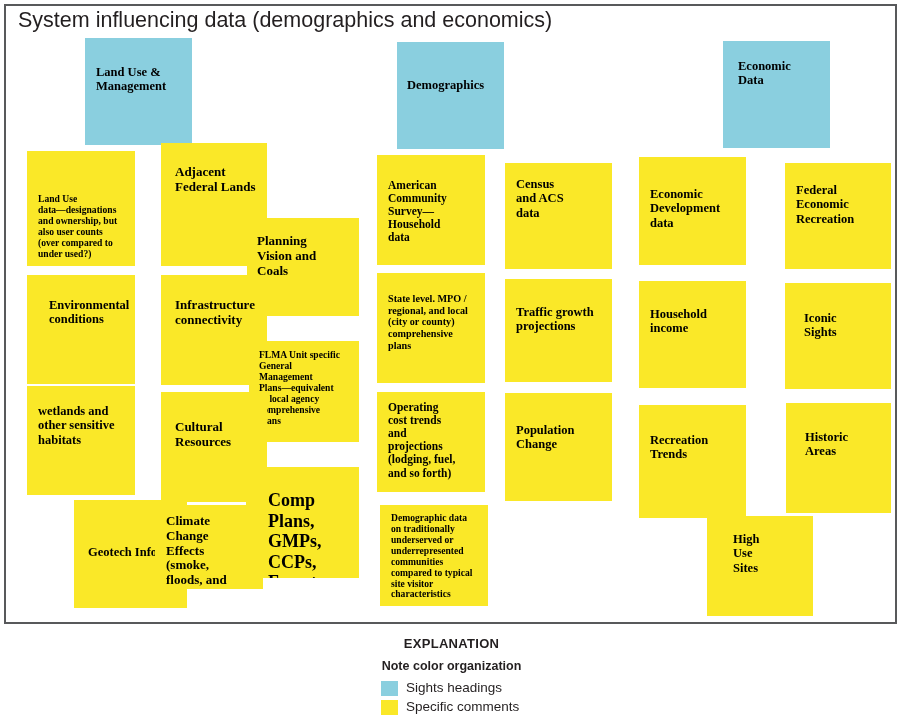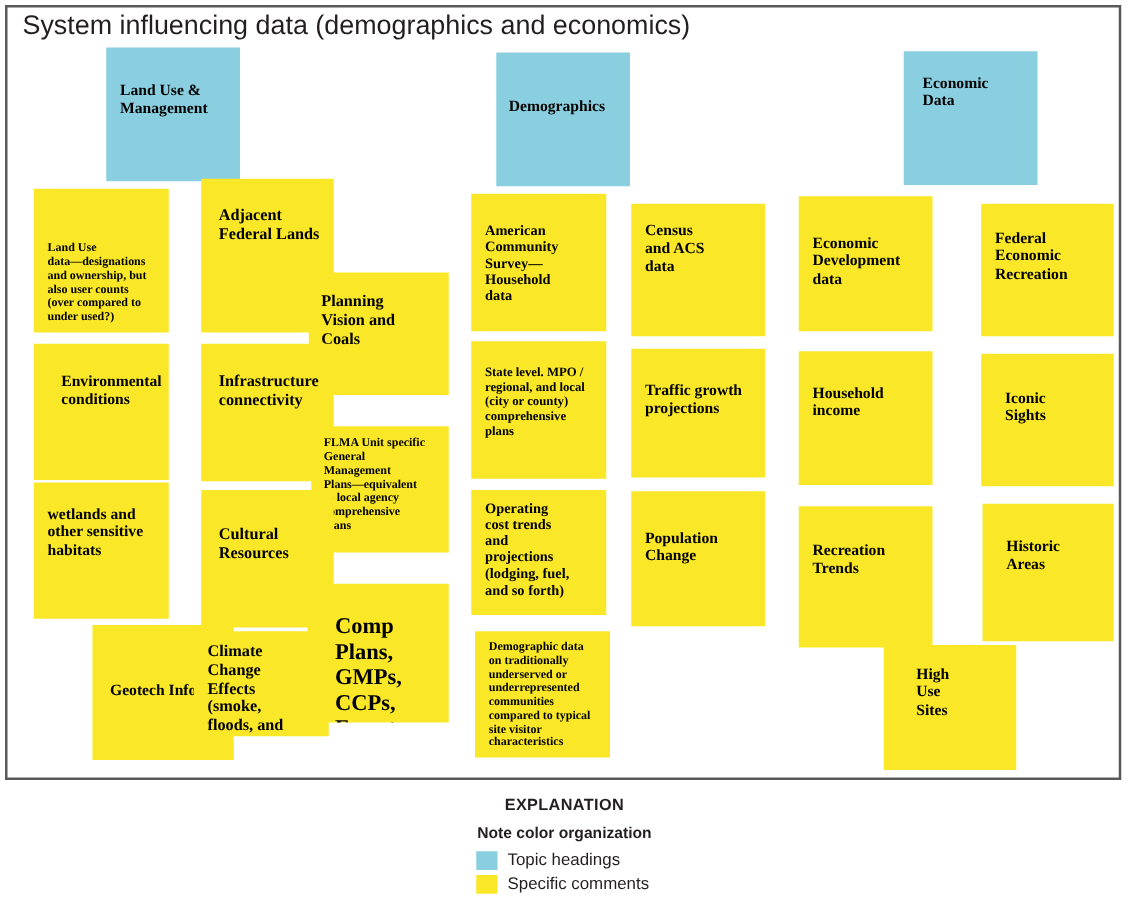--- a/index.html
+++ b/index.html
@@ -272,21 +272,21 @@
 Sites</span>
       </div>
     </div>
 
   <div class="legend">
     <div class="legend-title">EXPLANATION</div>
     <div class="legend-sub">Note color organization</div>
     <div class="legend-rows" id="legend-rows">
         <div class="legend-row">
           <span class="legend-swatch" style="background: rgb(138, 207, 223);"></span>
-          <span class="legend-text">Topic headings</span>
+          <span class="legend-text">Sights headings</span>
         </div>
         <div class="legend-row">
           <span class="legend-swatch" style="background: rgb(250, 232, 40);"></span>
           <span class="legend-text">Specific comments</span>
         </div>
       </div>
   </div>
 
 </div>
 

